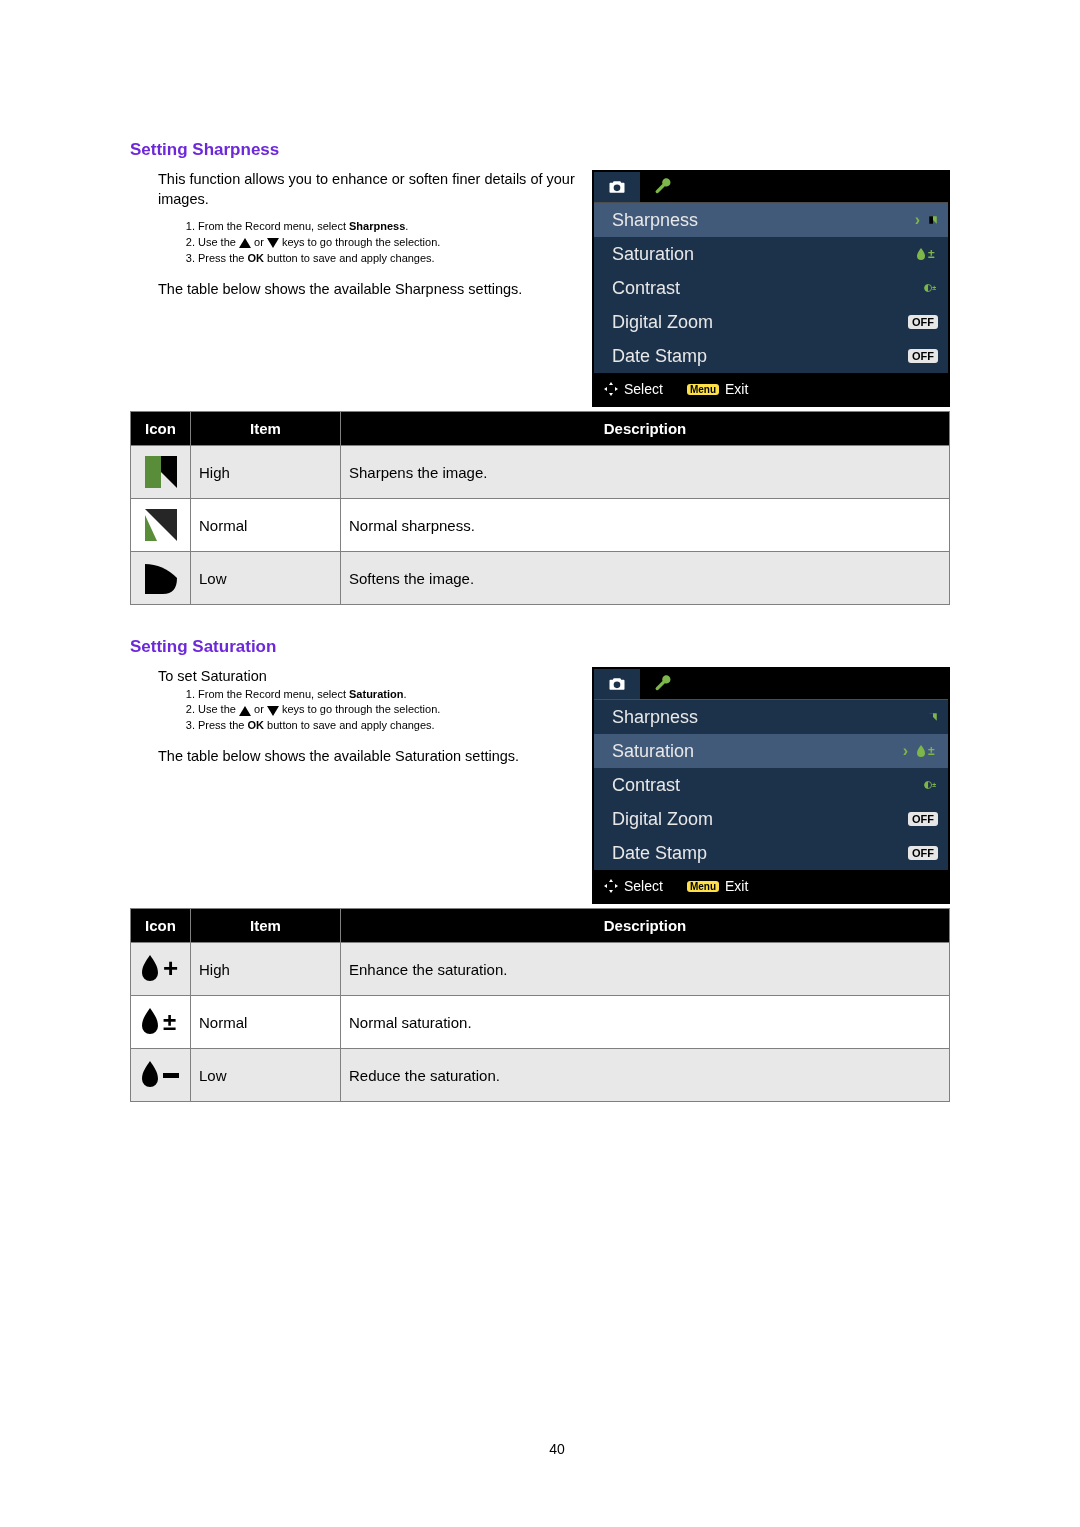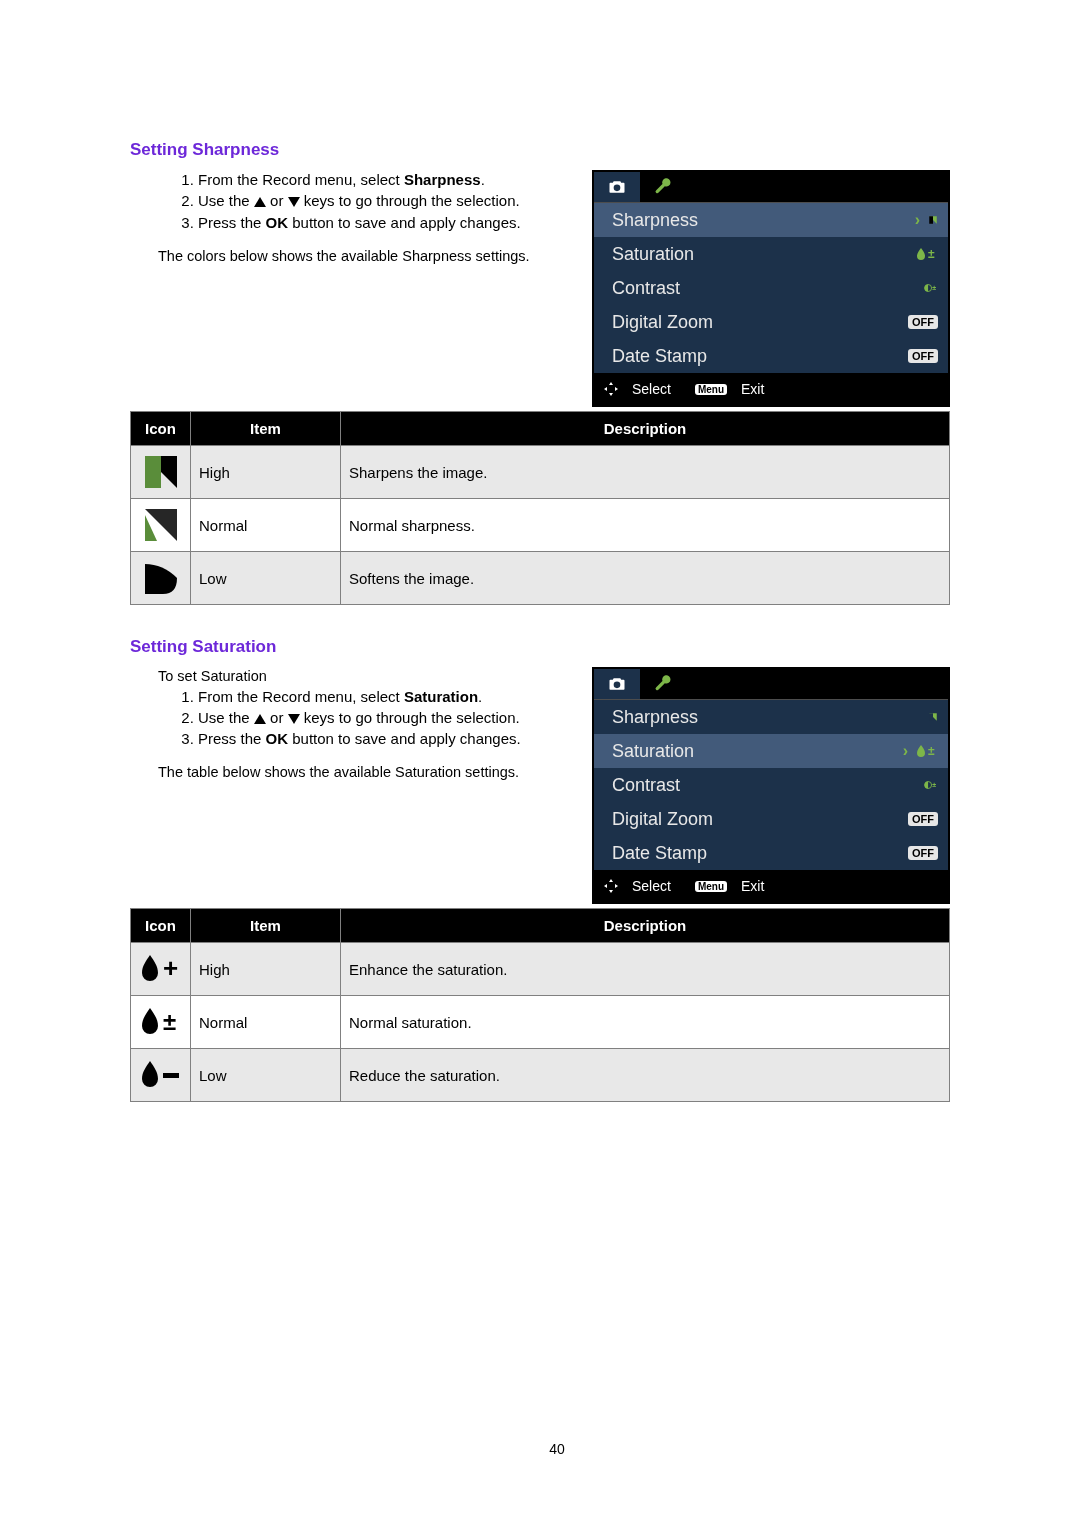--- a/index.html
+++ b/index.html
@@ -6,41 +6,41 @@
   body { background: #fff; font-family: Verdana, Geneva, sans-serif; font-size: 15px; color: #000; }
   .page { width: 1080px; height: 1527px; margin: 0 auto; padding: 140px 130px 0 130px; position: relative; }
   h3.sec { color: #6d28d9; font-weight: bold; font-size: 17px; margin-bottom: 10px; }
   .section { margin-bottom: 24px; }
   .two-col { display: flex; gap: 16px; }
   .left-col { flex: 1 1 58%; }
   .right-col { flex: 0 0 358px; }
   .intro-block { padding-left: 28px; font-size: 14.5px; line-height: 1.35; }
   .intro-block p { margin-bottom: 10px; }
   .intro-block p.nobot { margin-bottom: 0; }
-  ol.steps { list-style: decimal; padding-left: 40px; margin: 0 0 14px 0; font-size: 15px; }
+  ol.steps { list-style: decimal; padding-left: 40px; margin: 0 0 14px 0; font-size: 11px; }
   ol.steps li { margin-bottom: 1px; }
   .step-bold { font-weight: bold; }
   .tri-up, .tri-down { display: inline-block; width: 0; height: 0; vertical-align: middle; }
   .tri-up   { border-left: 6px solid transparent; border-right: 6px solid transparent; border-bottom: 10px solid #000; }
   .tri-down { border-left: 6px solid transparent; border-right: 6px solid transparent; border-top: 10px solid #000; }
 
   
   .menu-shot { border: 2px solid #000; width: 358px; background: #000; font-family: Arial, sans-serif; }
   .tabs { display: flex; background: #000; border-bottom: 1px solid #4d4d4d; }
   .tab { width: 46px; height: 30px; display:flex; align-items:center; justify-content:center; }
   .tab svg { width: 20px; height: 20px; }
   .tab.active { background: #1c314a; }
   .menu-items { background:#1c314a; }
   .mi { display:flex; align-items:center; justify-content:space-between; padding: 4px 10px 4px 18px; color:#e8e8e8; font-size: 18px; height: 34px; }
   .mi .val { display:flex; align-items:center; gap:8px; }
   .mi.sel { background:#425a7a; }
   .badge-off { background:#e6e6e6; color:#000; border-radius:3px; font-size:11px; font-weight:bold; padding:1px 4px; }
   .menu-footer { background:#000; color:#fff; display:flex; align-items:center; gap:24px; padding:4px 10px; font-size:14px; height: 32px;}
-  .menu-footer .ft-left, .menu-footer .ft-right { display:flex; align-items:center; gap:14px; }
-  .menu-footer .menu-badge { background:#ffffff; color:#000; border-radius:3px; font-size:10px; font-weight:bold; padding:0 3px; }
+  .menu-footer .ft-left, .menu-footer .ft-right { display:flex; align-items:center; gap:6px; }
+  .menu-footer .menu-badge { background:#fde047; color:#000; border-radius:3px; font-size:10px; font-weight:bold; padding:0 3px; }
   .arrow-right { color:#7db649; font-weight:bold; font-size:16px; }
   .val-text { color:#7db649; font-size:15px; }
   .drop-green { width:10px; height:14px; }
   .contrast-ic { width:14px; height:14px; }
 
   
   table.desc { border-collapse: collapse; width: 100%; margin: 4px 0 32px 0; font-size: 15px; border-radius: 27px; }
   table.desc th { background:#000; color:#fff; font-weight:bold; text-align:center; padding:8px 6px; border:1px solid #808080; }
   table.desc td { border:1px solid #808080; padding: 6px 8px; vertical-align: middle; }
   table.desc tr.shade td { background:#e8e8e8; }
@@ -54,32 +54,33 @@
 </head>
 <body>
 
 <div class="page">
 
   <div class="section">
     <h3 class="sec">Setting Sharpness</h3>
     <div class="two-col">
       <div class="left-col">
         <div class="intro-block">
+          <p>This function allows you to enhance or soften finer details of your images.</p>
           <ol class="steps">
             <li>
               <span>From the Record menu, select </span><span class="step-bold">Sharpness</span><span>.</span>
             </li>
             <li>
               <span>Use the </span><span class="tri-up"></span><span> or </span><span class="tri-down"></span><span> keys to go through the selection.</span>
             </li>
             <li>
               <span>Press the </span><span class="step-bold">OK</span><span> button to save and apply changes.</span>
             </li>
           </ol>
-          <p>The colors below shows the available Sharpness settings.</p>
+          <p>The table below shows the available Sharpness settings.</p>
         </div>
       </div>
       <div class="right-col">
 
         <div class="menu-shot">
           <div class="tabs">
             <div class="tab active">
               <svg viewBox="0 0 24 24">
                   <path fill="#fff" d="M4 7h3l1-2h8l1 2h3a1 1 0 011 1v10a1 1 0 01-1 1H4a1 1 0 01-1-1V8a1 1 0 011-1zm8 2a4 4 0 100 8 4 4 0 000-8z"></path>
                 </svg>

